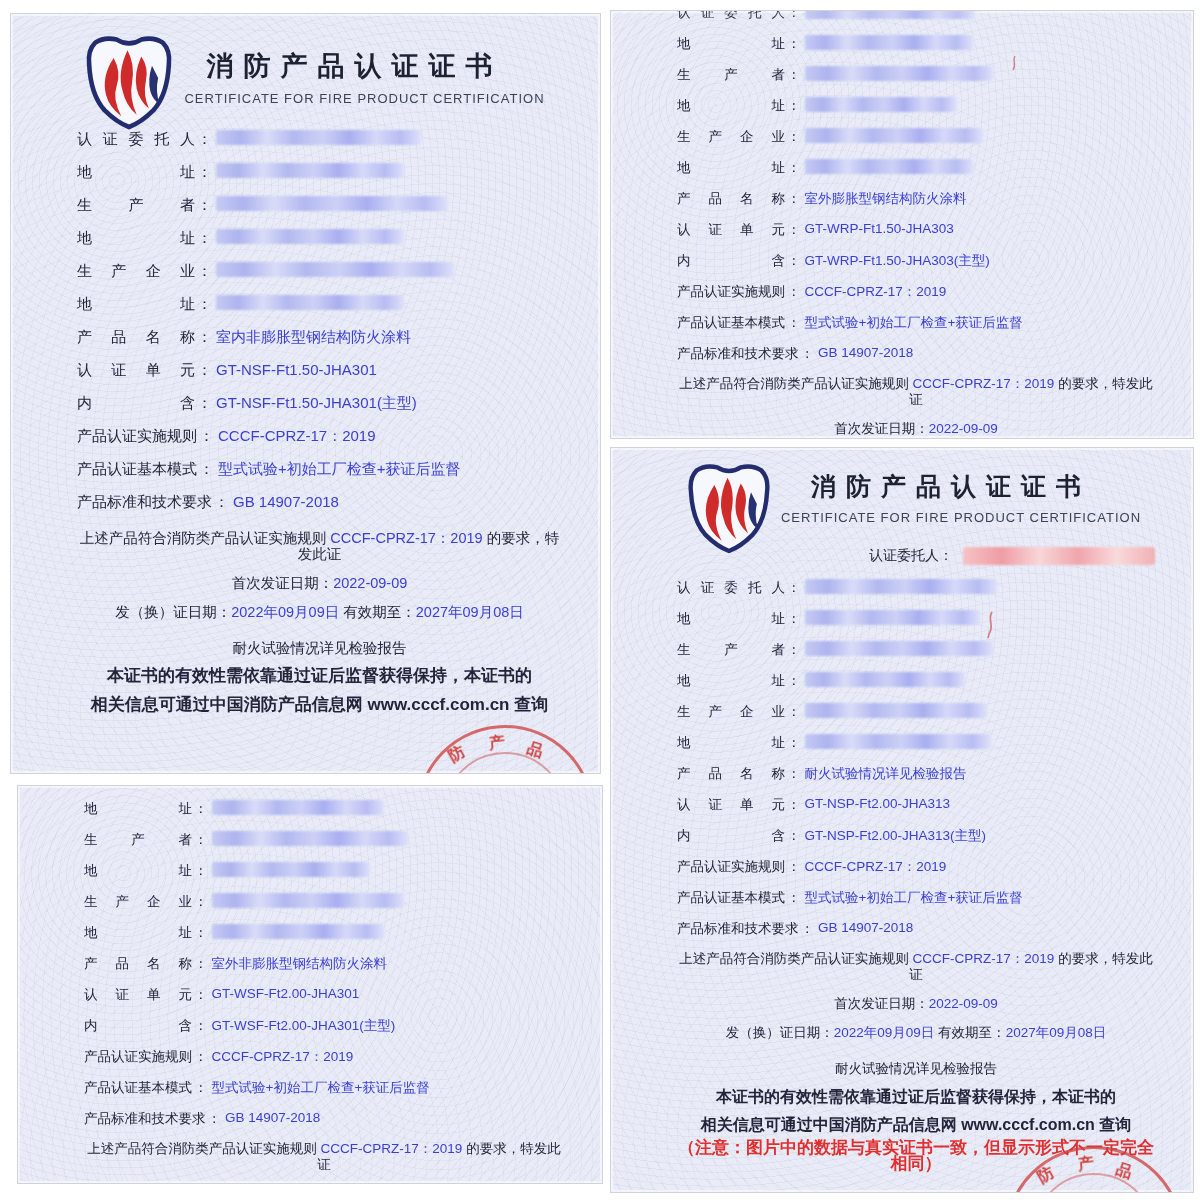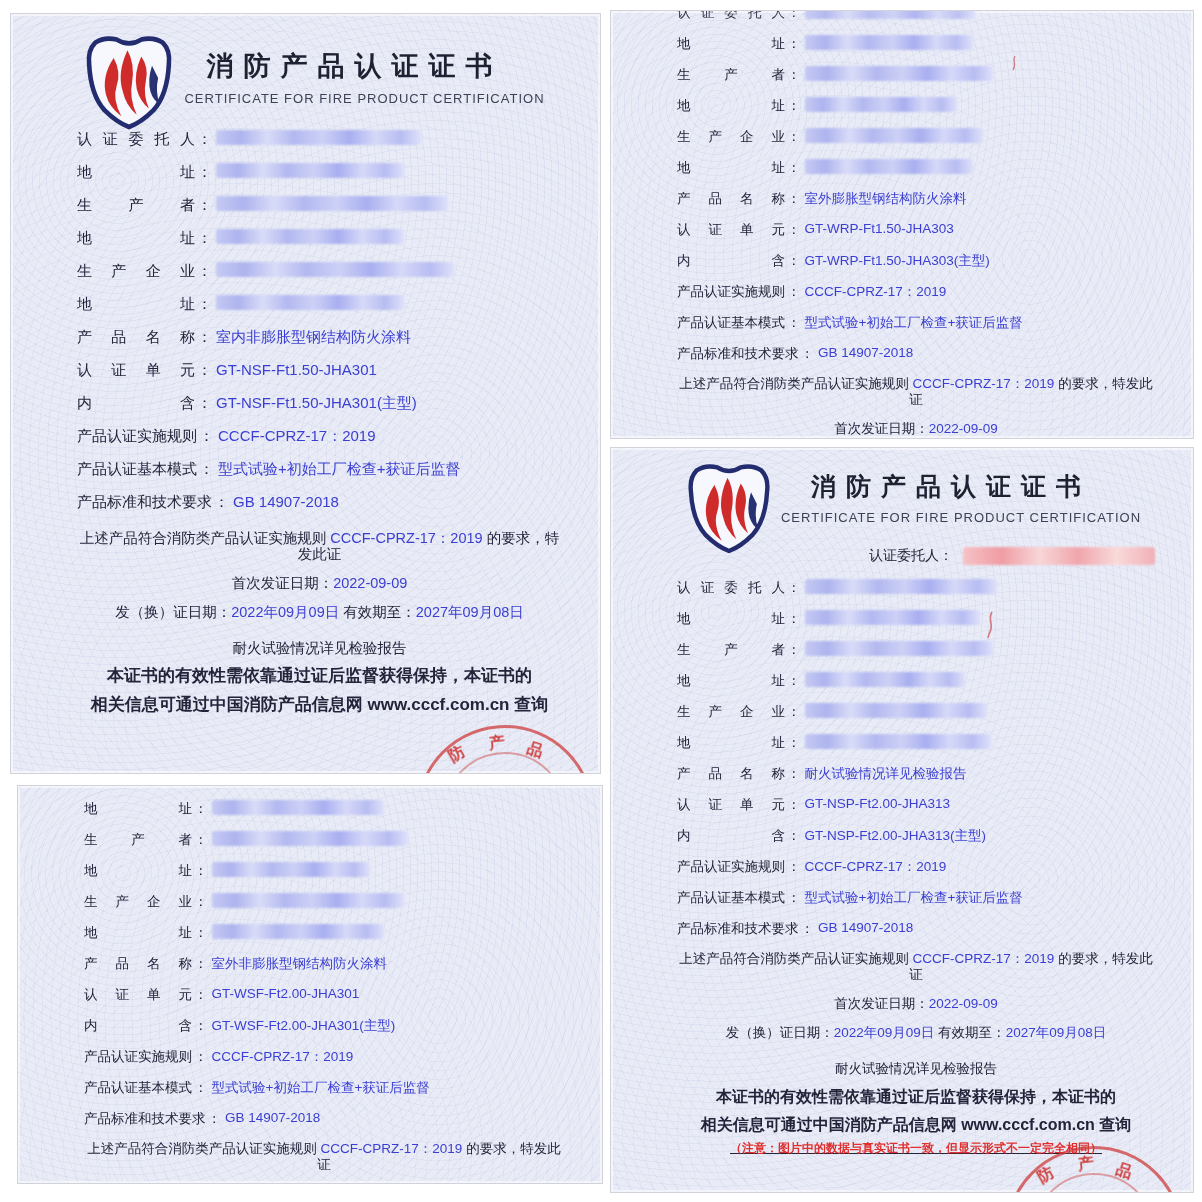--- a/index.html
+++ b/index.html
@@ -72,21 +72,21 @@
   .c-lg .flines{margin-top:16px;}
   .c-sm .flines{margin-top:12px;}
   .fl{margin-bottom:13px;line-height:16px;}
   .c-lg .fl{font-size:14.5px;}
   .c-sm .fl{font-size:13.5px;}
   .fl.plain{margin-bottom:7px;margin-top:20px;}
   .fl.big{font-weight:bold;margin-bottom:3px;}
   .c-lg .fl.big{font-size:17px;line-height:26px;}
   .c-sm .fl.big{font-size:16px;line-height:25px;}
   .fl.note{font-weight:bold;margin-top:1px;margin-bottom:0;}
-  .c-sm .fl.note{font-size:12px;text-decoration:underline;}
+  .c-sm .fl.note{font-size:17px;}
   .c-d{color:#23233a;}
   .c-b{color:#3b3ed2;}
   .c-r{color:#e12f2f;}
 
   
   .stamp{position:absolute;width:172px;height:172px;border:3px solid rgba(205,62,62,.75);
     border-radius:50%;z-index:3;}
   .stamp::before{content:"";position:absolute;left:24px;top:24px;right:24px;bottom:24px;
     border:2px solid rgba(205,62,62,.45);border-radius:50%;}
   #cert-tl .stamp{right:6px;bottom:-130px;}

